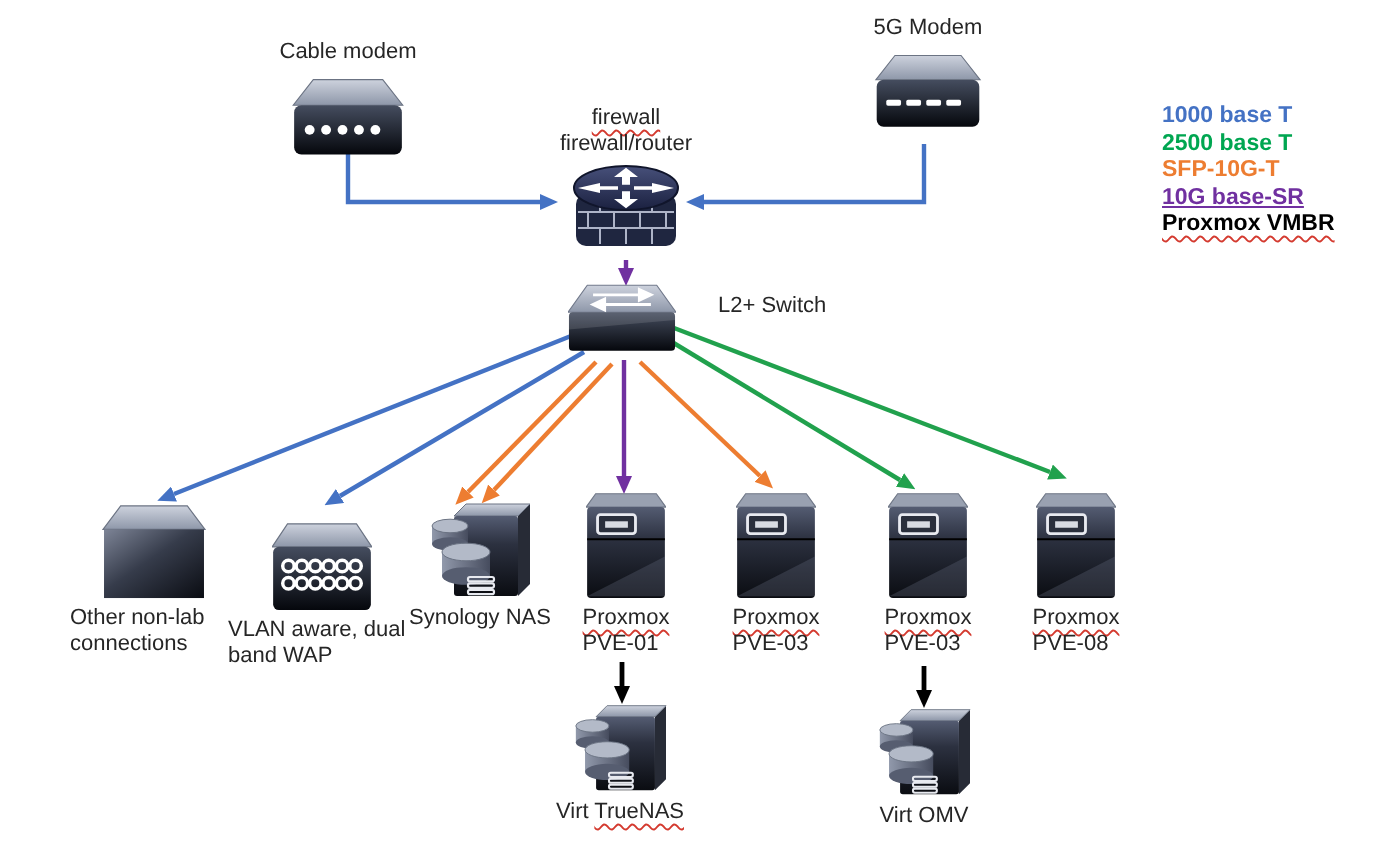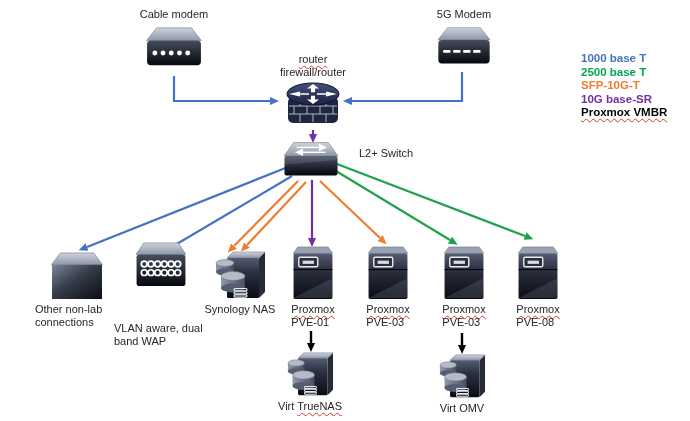--- a/index.html
+++ b/index.html
@@ -80,21 +80,21 @@
     <path class="lk lk-orange" marker-end="url(#m-orange)" d="M298,181 L234,246"></path>
     <path class="lk lk-orange" marker-end="url(#m-orange)" d="M306,182 L247,245"></path>
     <path class="lk lk-purple" marker-end="url(#m-purple)" d="M312,180 L312,238"></path>
     <path class="lk lk-orange" marker-end="url(#m-orange)" d="M320,181 L380,238"></path>
     <path class="lk lk-green" marker-end="url(#m-green)" d="M336,171 L450,240"></path>
     <path class="lk lk-green" marker-end="url(#m-green)" d="M337,164 L525,236"></path>
     <path class="lk lk-black" marker-end="url(#m-black)" d="M311,331 L311,343"></path>
     <path class="lk lk-black" marker-end="url(#m-black)" d="M462,333 L462,345"></path>
   </svg>
 
-  <div class="node" style="left:134px;top:8px;width:80px;">
+  <div class="node" style="left:134px;top:20px;width:80px;">
     <div class="nlabel-above">Cable modem</div>
     <svg width="56" height="42" viewBox="0 0 60 46">
       <polygon points="11,2 49,2 60,16 0,16" fill="url(#g-top)" stroke="#6b7383" stroke-width="0.6"></polygon>
       <rect x="0.5" y="16" width="59" height="27" rx="4" fill="url(#g-face)"></rect>
       <circle cx="9" cy="29.5" r="2.7" fill="#fff"></circle>
         <circle cx="18" cy="29.5" r="2.7" fill="#fff"></circle>
       <circle cx="27" cy="29.5" r="2.7" fill="#fff"></circle>
         <circle cx="36" cy="29.5" r="2.7" fill="#fff"></circle>
       <circle cx="45" cy="29.5" r="2.7" fill="#fff"></circle>
     </svg>
@@ -107,21 +107,21 @@
       <rect x="0.5" y="16" width="59" height="27" rx="4" fill="url(#g-face)"></rect>
       <rect x="6" y="27.5" width="8.5" height="3.4" rx="1" fill="#fff"></rect>
       <rect x="17.5" y="27.5" width="8.5" height="3.4" rx="1" fill="#fff"></rect>
       <rect x="29" y="27.5" width="8.5" height="3.4" rx="1" fill="#fff"></rect>
       <rect x="40.5" y="27.5" width="8.5" height="3.4" rx="1" fill="#fff"></rect>
     </svg>
   </div>
 
   <div class="node" style="left:263px;top:53px;width:100px;">
     <div class="nlabel-above" style="margin-bottom:2px;">
-      <span class="sq">router</span><br>
+      <span class="sq">firewall</span><br>
       <span>firewall/router</span>
     </div>
     <svg width="56" height="44" viewBox="0 0 56 44">
       <rect x="3" y="16" width="50" height="26" rx="5" fill="#1f2640"></rect>
       <g stroke="#aeb4c8" stroke-width="1" fill="none">
         <line x1="4" y1="25" x2="52" y2="25"></line>
           <line x1="4" y1="33" x2="52" y2="33"></line>
         <line x1="15" y1="17" x2="15" y2="25"></line>
           <line x1="28" y1="17" x2="28" y2="25"></line>
           <line x1="41" y1="17" x2="41" y2="25"></line>
@@ -155,33 +155,33 @@
           <polygon points="19,8.2 13,11 19,13.8"></polygon>
       </g>
     </svg>
   </div>
   <div class="switch-label">L2+ Switch</div>
 
   <div class="legend">
     <div style="color: rgb(68, 114, 196);">1000 base T</div>
     <div style="color: rgb(0, 166, 81);">2500 base T</div>
     <div style="color: rgb(237, 125, 49);">SFP-10G-T</div>
-    <div style="color: rgb(112, 48, 160);">10G base-SR</div>
+    <div style="color: rgb(112, 48, 160); text-decoration: underline;">10G base-SR</div>
     <div class="sq" style="color: rgb(0, 0, 0);">Proxmox VMBR</div>
   </div>
 
   <div class="node" style="left:34px;top:251px;width:86px;">
     <svg width="52" height="49" viewBox="0 0 52 50">
       <polygon points="9,2 43,2 52,14 0,14" fill="url(#g-top)" stroke="#6b7383" stroke-width="0.6"></polygon>
       <rect x="0.5" y="14" width="51" height="35" fill="url(#g-cube)"></rect>
     </svg>
     <div class="nlabel" style="width:84px;">Other non-lab connections</div>
   </div>
 
-  <div class="node" style="left:113px;top:241px;width:96px;gap:32px;">
+  <div class="node" style="left:113px;top:260px;width:96px;">
     <svg width="50" height="46" viewBox="0 0 52 48">
       <polygon points="8,2 44,2 52,14 0,14" fill="url(#g-top)" stroke="#6b7383" stroke-width="0.6"></polygon>
       <rect x="0.5" y="14" width="51" height="33" rx="3" fill="url(#g-face)"></rect>
       <g stroke="#fff" stroke-width="1.8" fill="none">
         <circle cx="8.5" cy="24" r="3"></circle>
           <circle cx="15.5" cy="24" r="3"></circle>
           <circle cx="22.5" cy="24" r="3"></circle>
         <circle cx="29.5" cy="24" r="3"></circle>
           <circle cx="36.5" cy="24" r="3"></circle>
           <circle cx="43.5" cy="24" r="3"></circle>

